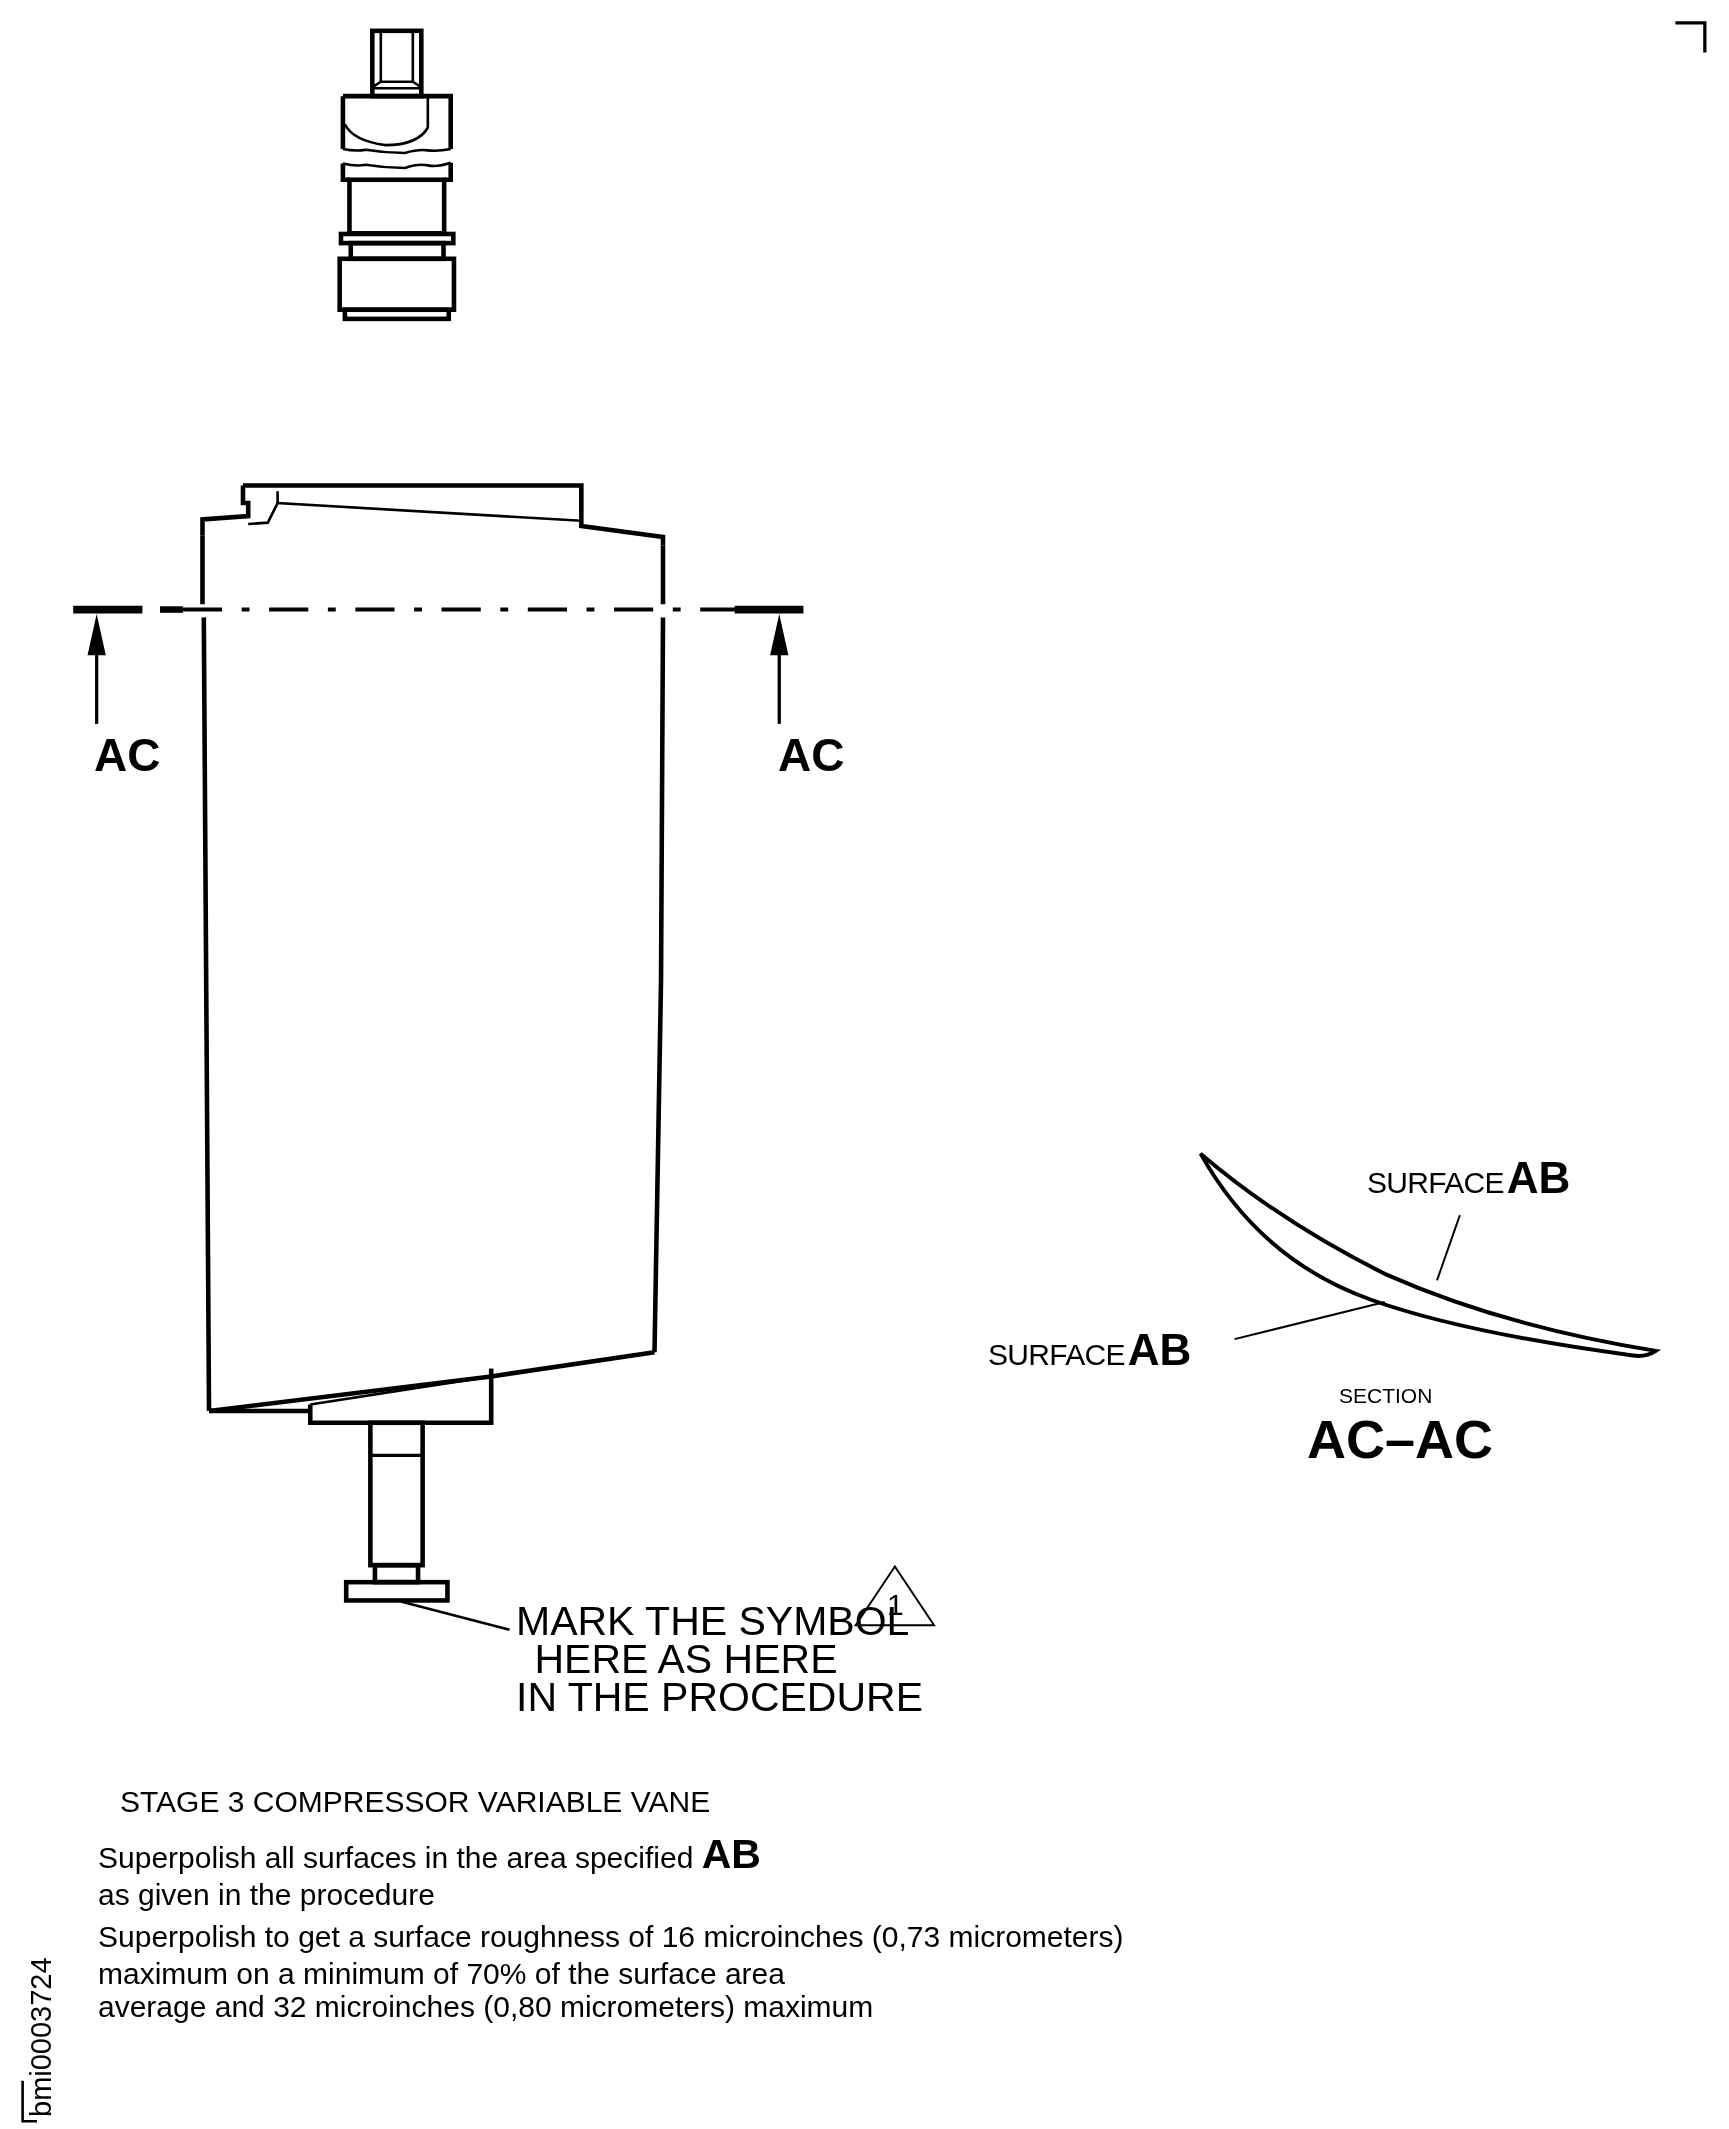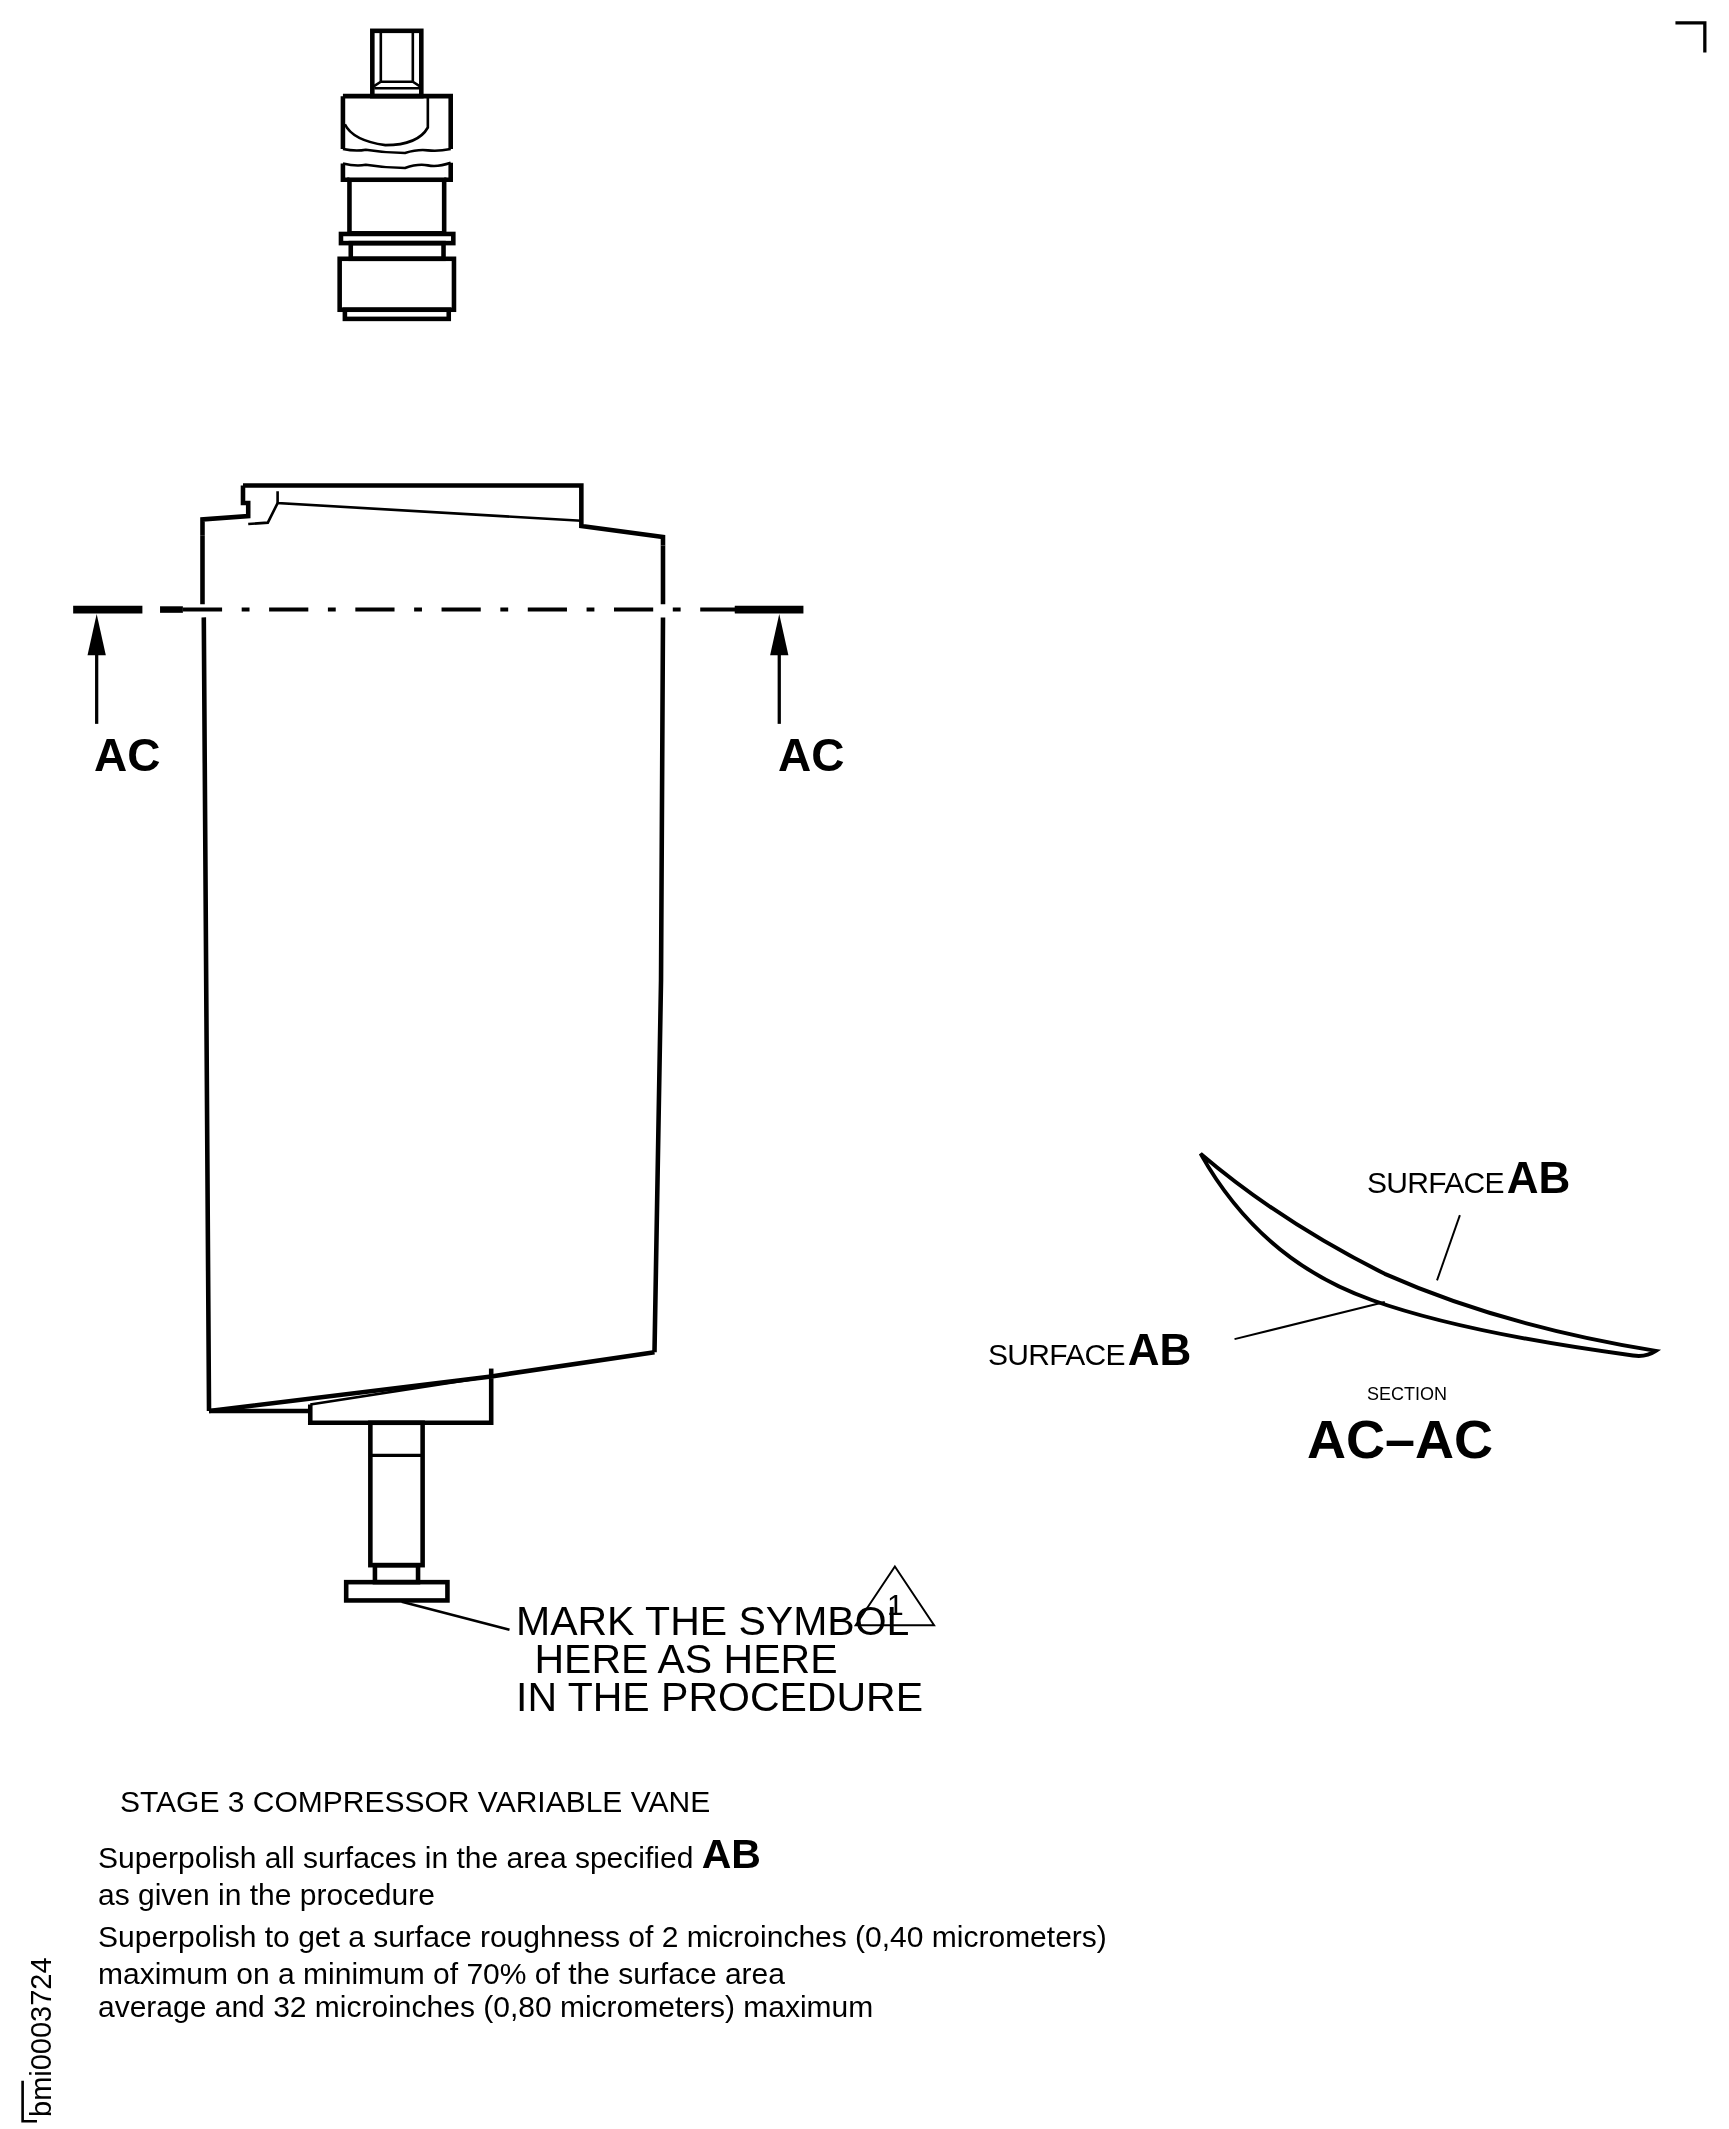--- a/index.html
+++ b/index.html
@@ -3,21 +3,21 @@
 <meta charset="utf-8">
 <style>
   html, body { margin: 0; padding: 0; background: #ffffff; }
   body { width: 1729px; height: 2129px; position: relative; overflow: hidden;
          font-family: "Liberation Sans", sans-serif; color: #000; }
   svg.drawing { position: absolute; left: 0; top: 0; }
   .lbl { position: absolute; white-space: nowrap; font-family: "Liberation Sans", sans-serif; }
   .ac { font-weight: bold; font-size: 46px; margin-left: 32px; }
   .callout { font-size: 30px; letter-spacing: -0.7px; }
   .bigab { font-weight: bold; font-size: 44px; }
-  .sec-title { font-size: 18px; margin-left: 28px; }
+  .sec-title { font-size: 21px; }
   .sec-name { font-weight: bold; font-size: 54px; }
   .caption { font-size: 30px; }
   .note { font-size: 30px; line-height: 37px; }
   .note .ab { font-weight: bold; font-size: 41px; }
   .mark { font-size: 41px; text-align: center; line-height: 38px; }
   .docid { position: absolute; left: 25px; top: 2117px; transform-origin: 0 0; transform: rotate(-90deg);
            font-size: 29px; white-space: nowrap; }
 </style>
 </head>
 <body>
@@ -126,21 +126,21 @@
 </div>
 <div class="lbl" style="left:887px; top:1588px; font-size:30px;">1</div>
 
 <div class="lbl caption" style="left:120px; top:1741px;margin-top:44px;">STAGE 3 COMPRESSOR VARIABLE VANE</div>
 
 <div class="lbl note" style="left:98px; top:1836px;">
   <div><span>Superpolish all surfaces in the area specified</span> <span class="ab">AB</span></div>
   <div>as given in the procedure</div>
 </div>
 <div class="lbl note" style="left:98px; top:1918px;">
-  <div>Superpolish to get a surface roughness of 2 microinches (0,40 micrometers)</div>
+  <div>Superpolish to get a surface roughness of 16 microinches (0,73 micrometers)</div>
   <div>maximum on a minimum of 70% of the surface area</div>
 </div>
 <div class="lbl note" style="left:98px; top:1988px;">
   <div>average and 32 microinches (0,80 micrometers) maximum</div>
 </div>
 
 <svg style="position:absolute; left:19.6px; top:2078px;" width="19.6" height="46" viewBox="0 0 30 70">
   <path d="M4 4 L4 66 L26 66" fill="none" stroke="#000" stroke-width="4" transform="rotate(0)"></path>
 </svg>
 <div class="docid">bmi0003724</div>

